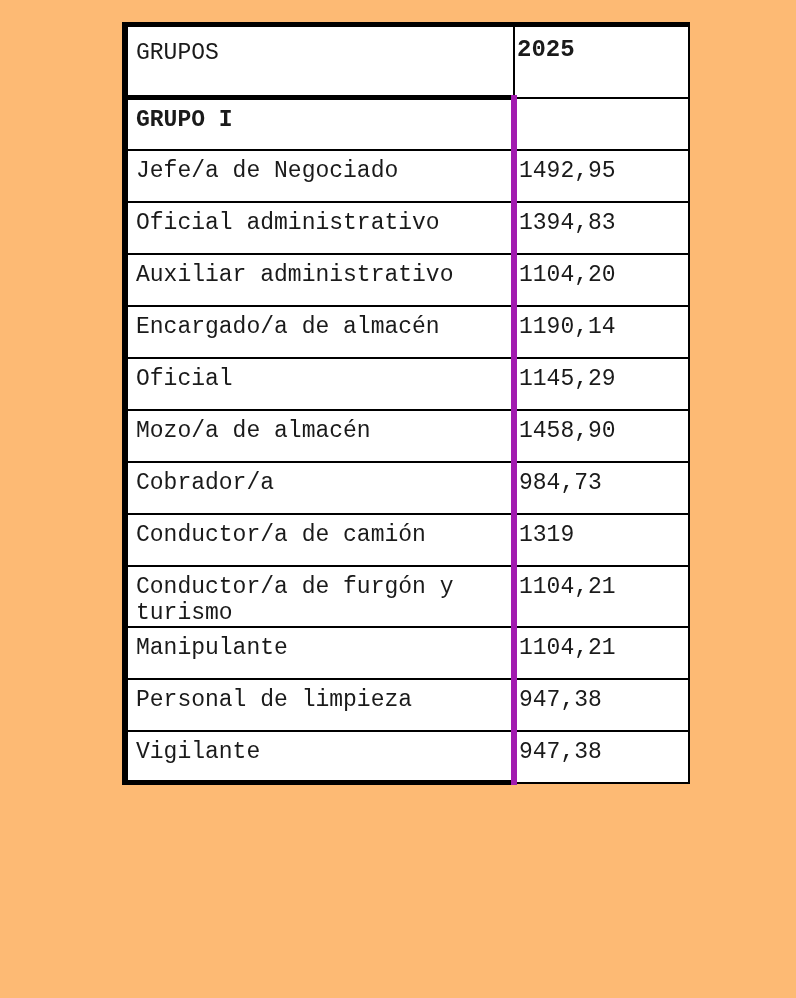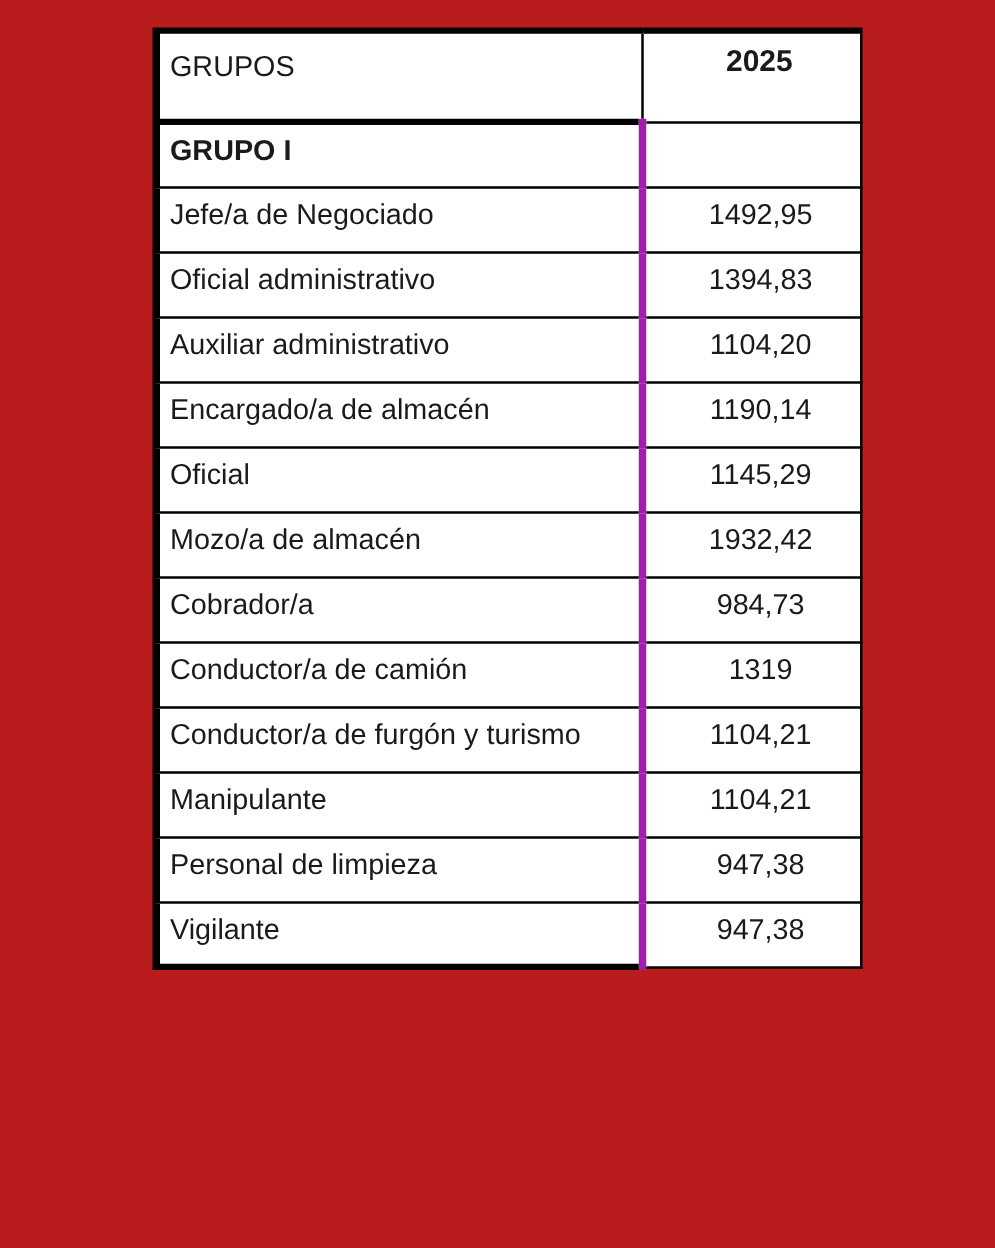--- a/index.html
+++ b/index.html
@@ -4,22 +4,22 @@
 <style>
   html, body {
     margin: 0;
     padding: 0;
     background: #ffffff;
   }
   .page {
     position: relative;
     width: 796px;
     height: 998px;
-    background: #b91c1c;
-    font-family: Liberation Sans, sans-serif;
+    background: #fdba74;
+    font-family: Liberation Mono, monospace;
     color: #1a1a1a;
     overflow: hidden;
   }
   table.salary {
     position: absolute;
     left: 122px;
     top: 22px;
     border-collapse: collapse;
     table-layout: fixed;
     width: 564px;
@@ -38,22 +38,22 @@
     background: #ffffff;
   }
   .c1 {
     text-align: left;
     padding: 7px 6px 0 8px;
     white-space: pre-wrap;
     border-left: 6px solid #000000;
     border-right: 6px solid #a21caf;
   }
   .c2 {
-    text-align: center;
-    padding: 7px 4px 0 16px;
+    text-align: left;
+    padding: 7px 4px 0 2px;
   }
 
   
   thead .c1 {
     height: 73px;
     padding-top: 13px;
     border-top: 5px solid #000000;
     border-bottom: 5px solid #000000;
     border-right: 2px solid #000000;
   }
@@ -110,21 +110,21 @@
       <tr>
         <td class="c1">Encargado/a de almacén</td>
         <td class="c2">1190,14</td>
       </tr>
       <tr>
         <td class="c1">Oficial</td>
         <td class="c2">1145,29</td>
       </tr>
       <tr>
         <td class="c1">Mozo/a de almacén</td>
-        <td class="c2">1932,42</td>
+        <td class="c2">1458,90</td>
       </tr>
       <tr>
         <td class="c1">Cobrador/a</td>
         <td class="c2">984,73</td>
       </tr>
       <tr>
         <td class="c1">Conductor/a de camión</td>
         <td class="c2">1319</td>
       </tr>
       <tr>

